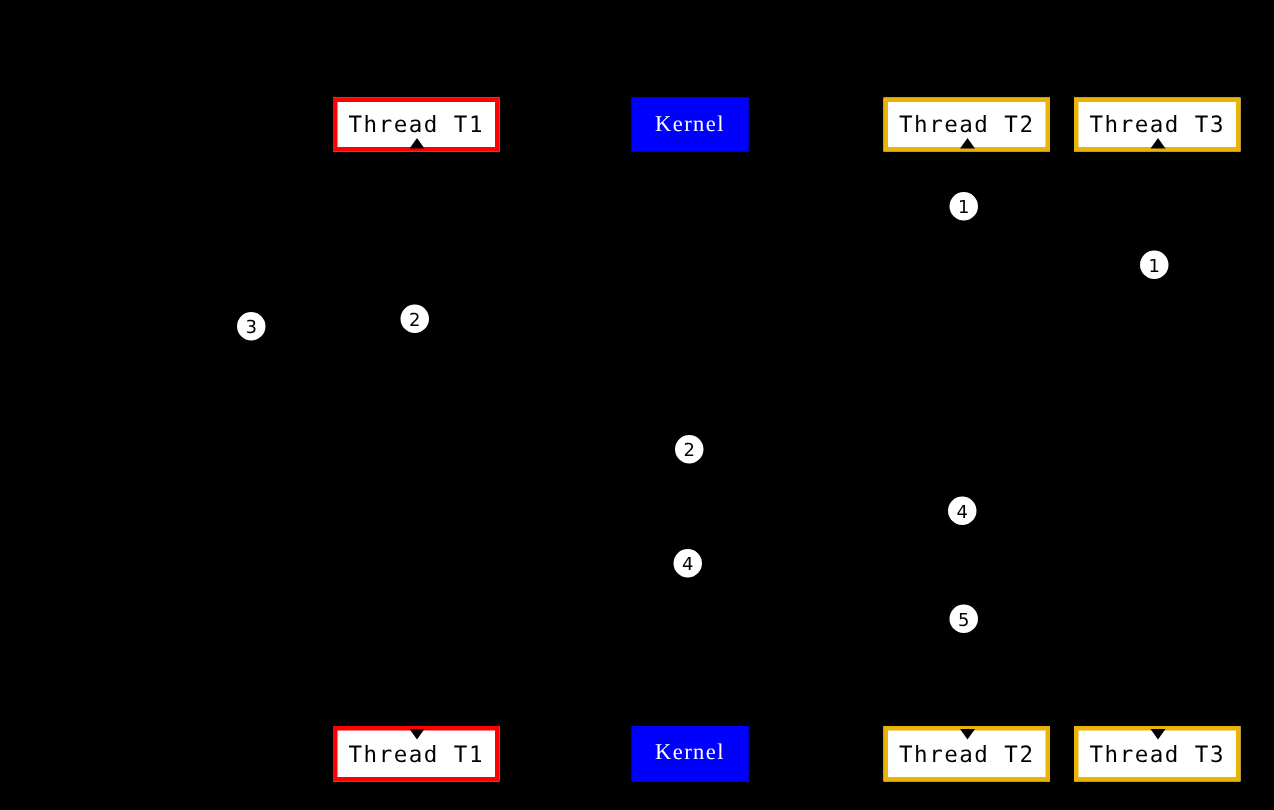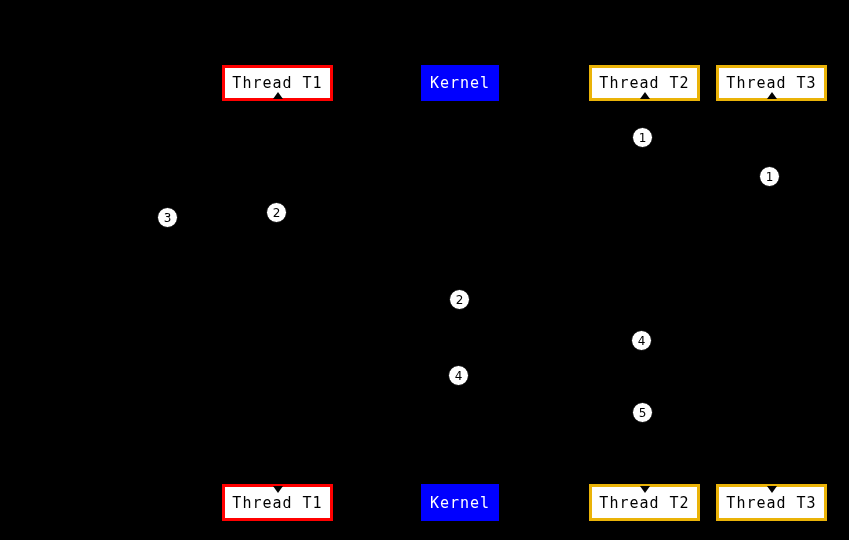--- a/index.html
+++ b/index.html
@@ -7,21 +7,21 @@
     position:relative;width:849px;height:540px;background:#000000;
     font-family:"DejaVu Sans Mono","Liberation Mono",monospace;overflow:hidden;
   }
   .node{
     position:absolute;display:flex;align-items:center;justify-content:center;
     font-size:15px;letter-spacing:1px;box-sizing:border-box;white-space:nowrap;
   }
   .node.outlined{background:#ffffff;color:#000000;}
   .node.red-border{border:3px solid #ff0000;}
   .node.blue-border{border:3px solid #eab308;}
-  .node.filled-blue{background:#0000ff;border:2px solid #0000ff;color:#ffffff;}
+  .node.filled-blue{background:#0000ff;border:2px solid #0000ff;color:#ffffff;font-family:Liberation Serif, serif;}
   .circle{
     position:absolute;width:21px;height:21px;border-radius:50%;
     background:#ffffff;border:1px solid #000000;color:#000000;
     display:flex;align-items:center;justify-content:center;
     font-family:"DejaVu Sans","Liberation Sans",sans-serif;font-size:12px;
     box-sizing:border-box;line-height:1;
   }
   .notch{
     position:absolute;left:50%;transform:translateX(-50%);
     width:0;height:0;border-left:5px solid transparent;border-right:5px solid transparent;

